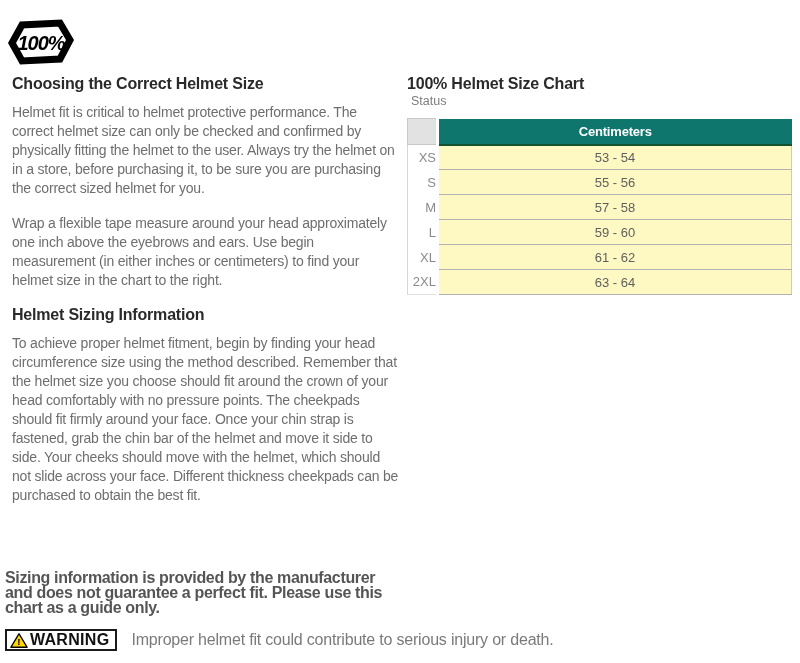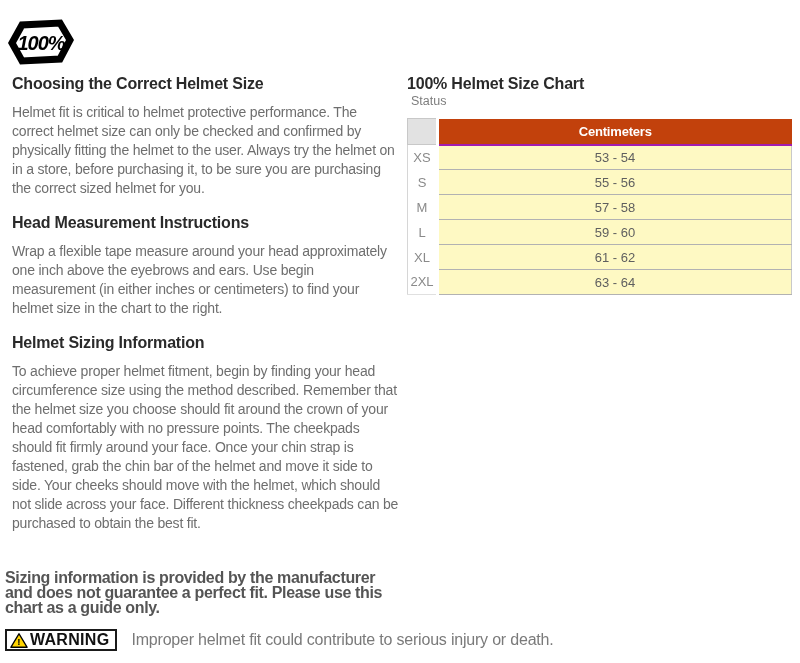--- a/index.html
+++ b/index.html
@@ -51,33 +51,33 @@
     font-size: 13px;
   }
   .size-table col.c-size { width: 30px; }
   .size-table th, .size-table td { padding: 0; }
   .corner-cell {
     background: #e2e2e2;
     border: 1px solid #c8c8c8;
     height: 26px;
   }
   .cm-header {
-    background: #c2410c;
+    background: #0f766e;
     color: #ffffff;
     font-weight: bold;
     text-align: center;
     height: 26px;
     border-left: 3px solid #ffffff;
-    border-bottom: 2px solid #a21caf;
+    border-bottom: 2px solid #14532d;
     letter-spacing: -0.2px;
   }
   .size-cell {
     background: #ffffff;
     color: #8a8a8a;
-    text-align: center;
+    text-align: right;
     padding-left: 5px;
     height: 25px;
     border-left: 1px solid #d6d6d6;
     font-weight: normal;
   }
   .cm-cell {
     background: #fef9c3;
     color: #5f5f5f;
     text-align: center;
     height: 25px;
@@ -125,21 +125,20 @@
       <text x="33" y="31" text-anchor="middle" font-family="Liberation Sans, sans-serif" font-size="20" font-weight="bold" font-style="italic" fill="#000000" letter-spacing="-1">100%</text>
     </svg>
   </div>
 
   <div class="left-col">
     <div class="section">
       <h3 class="section-heading">Choosing the Correct Helmet Size</h3>
       <p class="section-body">Helmet fit is critical to helmet protective performance. The correct helmet size can only be checked and confirmed by physically fitting the helmet to the user. Always try the helmet on in a store, before purchasing it, to be sure you are purchasing the correct sized helmet for you.</p>
     </div>
     <div class="section">
-      <h3 class="section-heading">Head Measurement Instructions</h3>
       <p class="section-body">Wrap a flexible tape measure around your head approximately one inch above the eyebrows and ears. Use begin measurement (in either inches or centimeters) to find your helmet size in the chart to the right.</p>
     </div>
     <div class="section">
       <h3 class="section-heading">Helmet Sizing Information</h3>
       <p class="section-body">To achieve proper helmet fitment, begin by finding your head circumference size using the method described. Remember that the helmet size you choose should fit around the crown of your head comfortably with no pressure points. The cheekpads should fit firmly around your face. Once your chin strap is fastened, grab the chin bar of the helmet and move it side to side. Your cheeks should move with the helmet, which should not slide across your face. Different thickness cheekpads can be purchased to obtain the best fit.</p>
     </div>
   </div>
 
   <div class="right-col">
     <h3 class="chart-title">100% Helmet Size Chart</h3>

